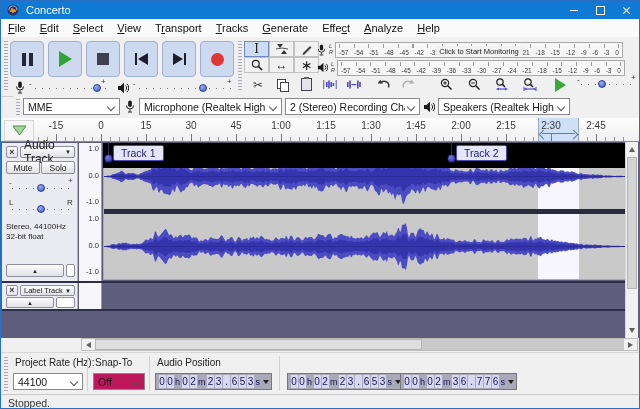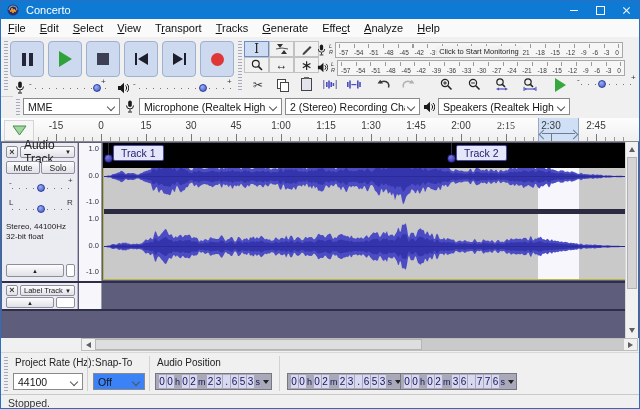--- a/index.html
+++ b/index.html
@@ -492,21 +492,21 @@
         <span class="tl-label" style="left: 280px;">1:00</span>
         <i class="tl-tick" style="left: 280px;"></i>
         <span class="tl-label" style="left: 325px;">1:15</span>
         <i class="tl-tick" style="left: 325px;"></i>
         <span class="tl-label" style="left: 370px;">1:30</span>
         <i class="tl-tick" style="left: 370px;"></i>
         <span class="tl-label" style="left: 415px;">1:45</span>
         <i class="tl-tick" style="left: 415px;"></i>
         <span class="tl-label" style="left: 460px;">2:00</span>
         <i class="tl-tick" style="left: 460px;"></i>
-        <span class="tl-label" style="left: 505px; font-family: Liberation Serif, serif;">2:15</span>
+        <span class="tl-label" style="left: 505px;">2:15</span>
         <i class="tl-tick" style="left: 505px;"></i>
         <span class="tl-label" style="left: 550px;">2:30</span>
         <i class="tl-tick" style="left: 550px;"></i>
         <span class="tl-label" style="left: 595px;">2:45</span>
         <i class="tl-tick" style="left: 595px;"></i>
       </div>
   </div>
 
   <div id="tracks">
 
@@ -625,21 +625,21 @@
 
   <div id="selbar">
     <div class="vgrip" style="left:3px;top:4px;height:34px;"></div>
     <span class="sl-lbl" style="left:14px;">Project Rate (Hz):</span>
     <div class="combo" style="left:12px;top:20px;width:70px;background:#fff;">
       <span class="ctext">44100</span>
         <i class="chev"></i>
     </div>
     <div class="ssep" style="left:86px;"></div>
     <span class="sl-lbl" style="left:94px;">Snap-To</span>
-    <div class="combo" style="left:92px;top:20px;width:52px;background:#3b82f6;">
+    <div class="combo" style="left:92px;top:20px;width:52px;background:#be185d;">
       <span class="ctext">Off</span>
         <i class="chev"></i>
     </div>
     <div class="ssep" style="left:148px;"></div>
     <span class="sl-lbl" style="left:156px;">Audio Position</span>
     <div class="timefield" id="tf-pos" style="left:154px;top:20px;">
         <span class="tf-d">0</span>
         <span class="tf-d">0</span>
         <span class="tf-u">h</span>
         <span class="tf-d">0</span>

